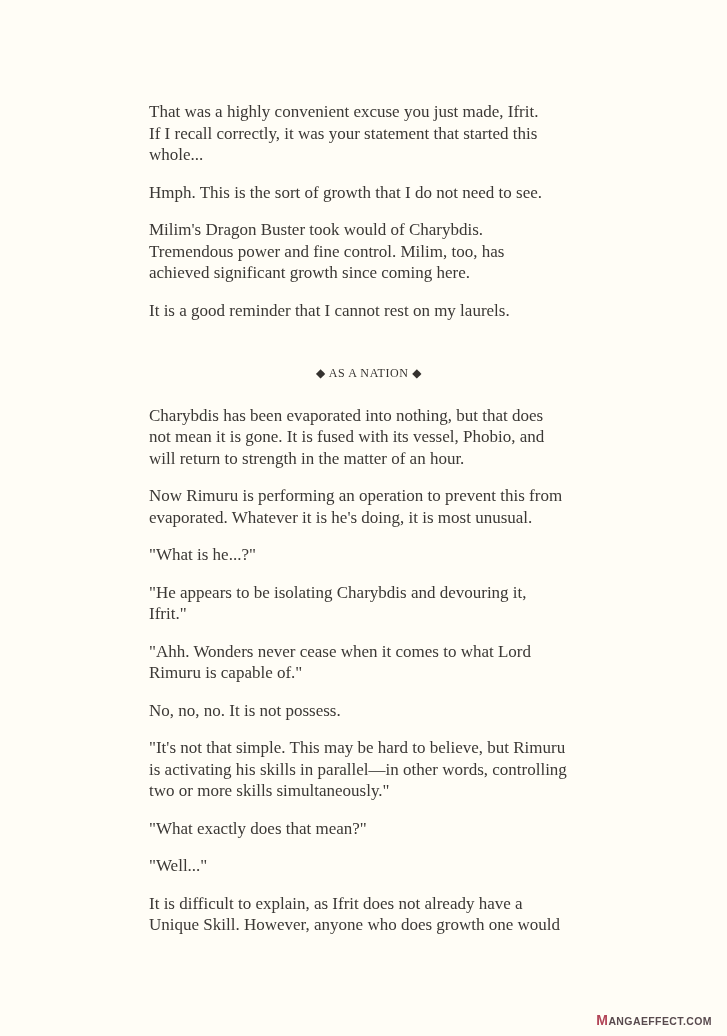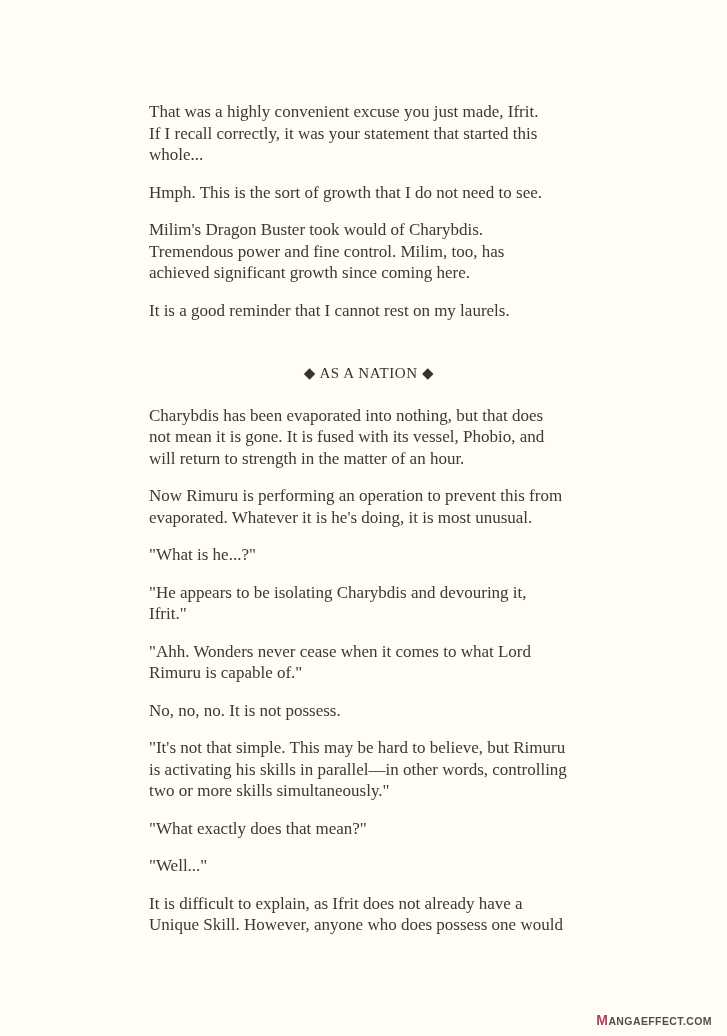--- a/index.html
+++ b/index.html
@@ -28,21 +28,21 @@
     font-size: 17px;
     line-height: 21.5px;
   }
   .para {
     margin: 16px 0 16px 0;
     white-space: pre-line;
   }
   .section-heading {
     margin: 42px 0 20px 0;
     text-align: center;
-    font-size: 15px;
+    font-size: 12px;
     font-weight: normal;
     letter-spacing: 0.6px;
     color: #35322f;
     white-space: pre;
   }
   .watermark {
     position: absolute;
     right: 15px;
     bottom: 7px;
     font-family: "Liberation Sans", sans-serif;
@@ -84,17 +84,17 @@
 Ifrit."</p>
     <p class="para">"Ahh. Wonders never cease when it comes to what Lord
 Rimuru is capable of."</p>
     <p class="para">No, no, no. It is not possess.</p>
     <p class="para">"It's not that simple. This may be hard to believe, but Rimuru
 is activating his skills in parallel—in other words, controlling
 two or more skills simultaneously."</p>
     <p class="para">"What exactly does that mean?"</p>
     <p class="para">"Well..."</p>
     <p class="para">It is difficult to explain, as Ifrit does not already have a
-Unique Skill. However, anyone who does possess one would</p>
+Unique Skill. However, anyone who does growth one would</p>
   </div>
 
   <div class="watermark"><span class="wm-first">M</span><span class="wm-rest">ANGAEFFECT.COM</span></div>
 </div>
 
 </body></html>

